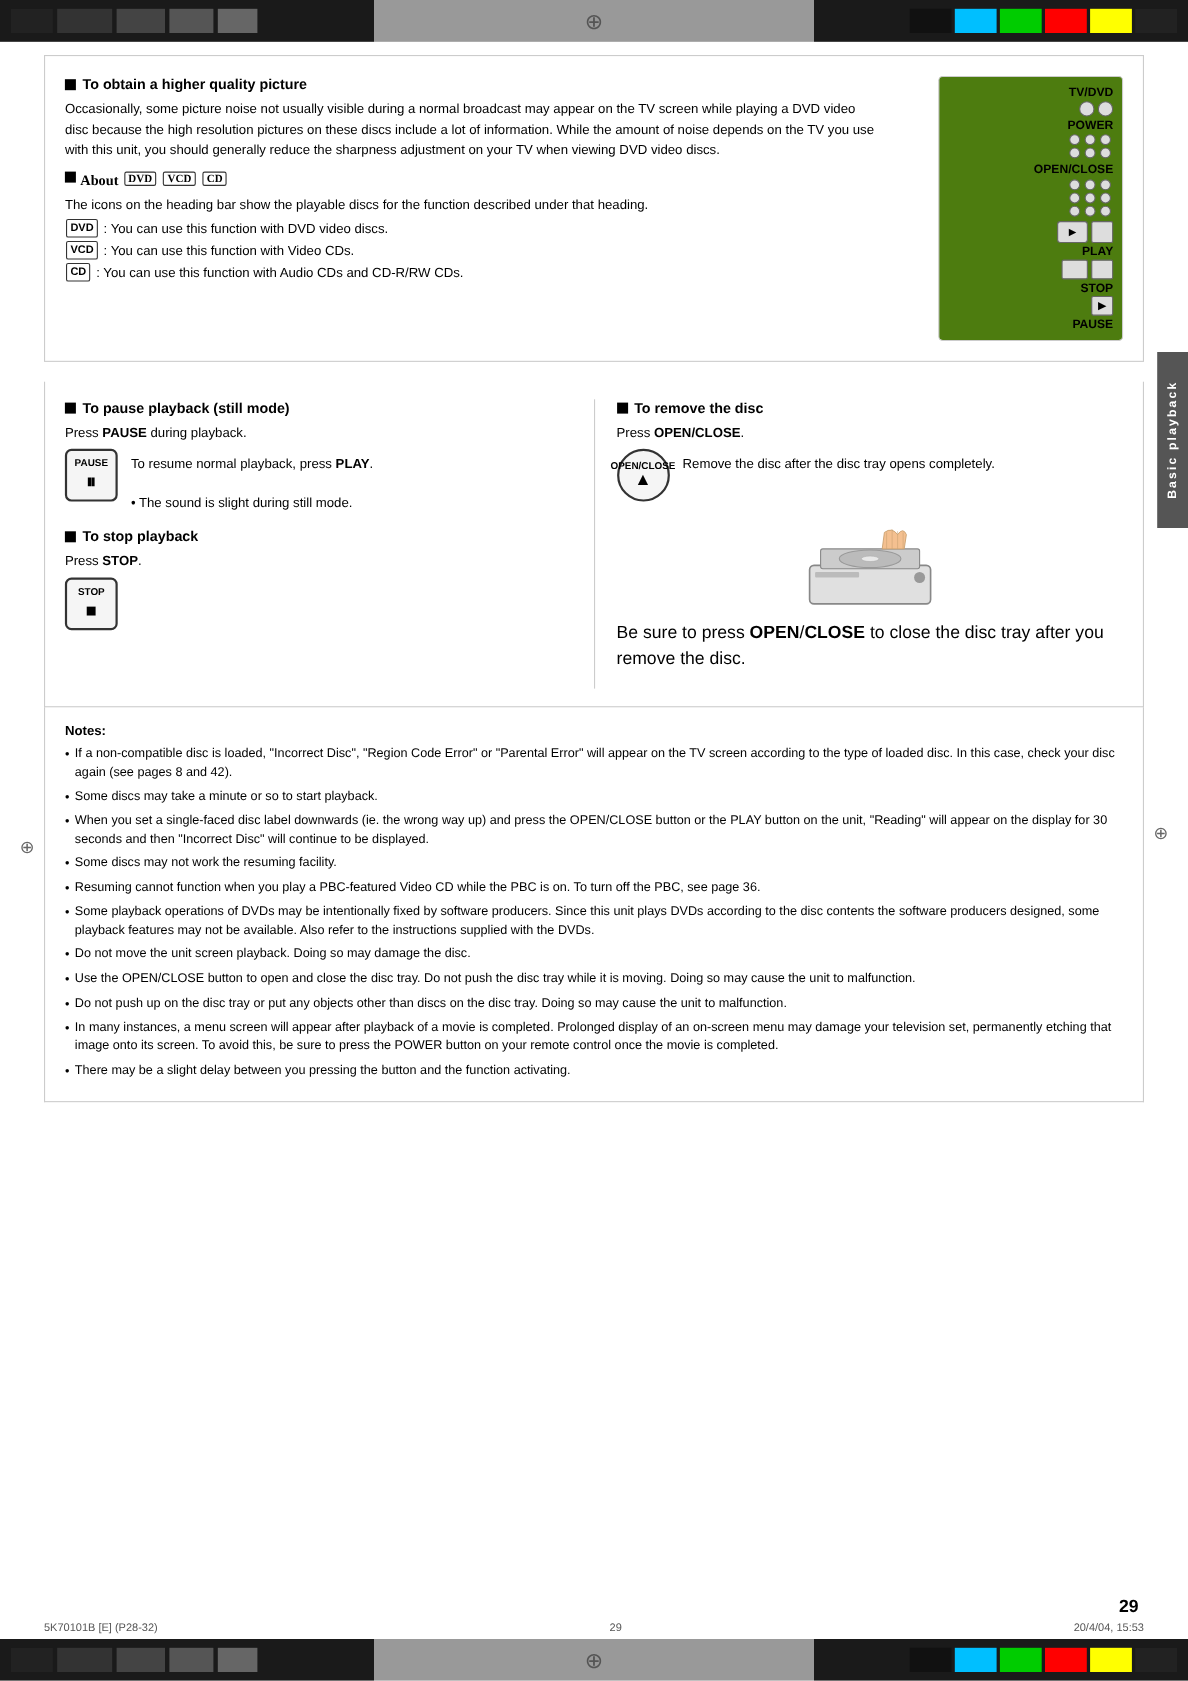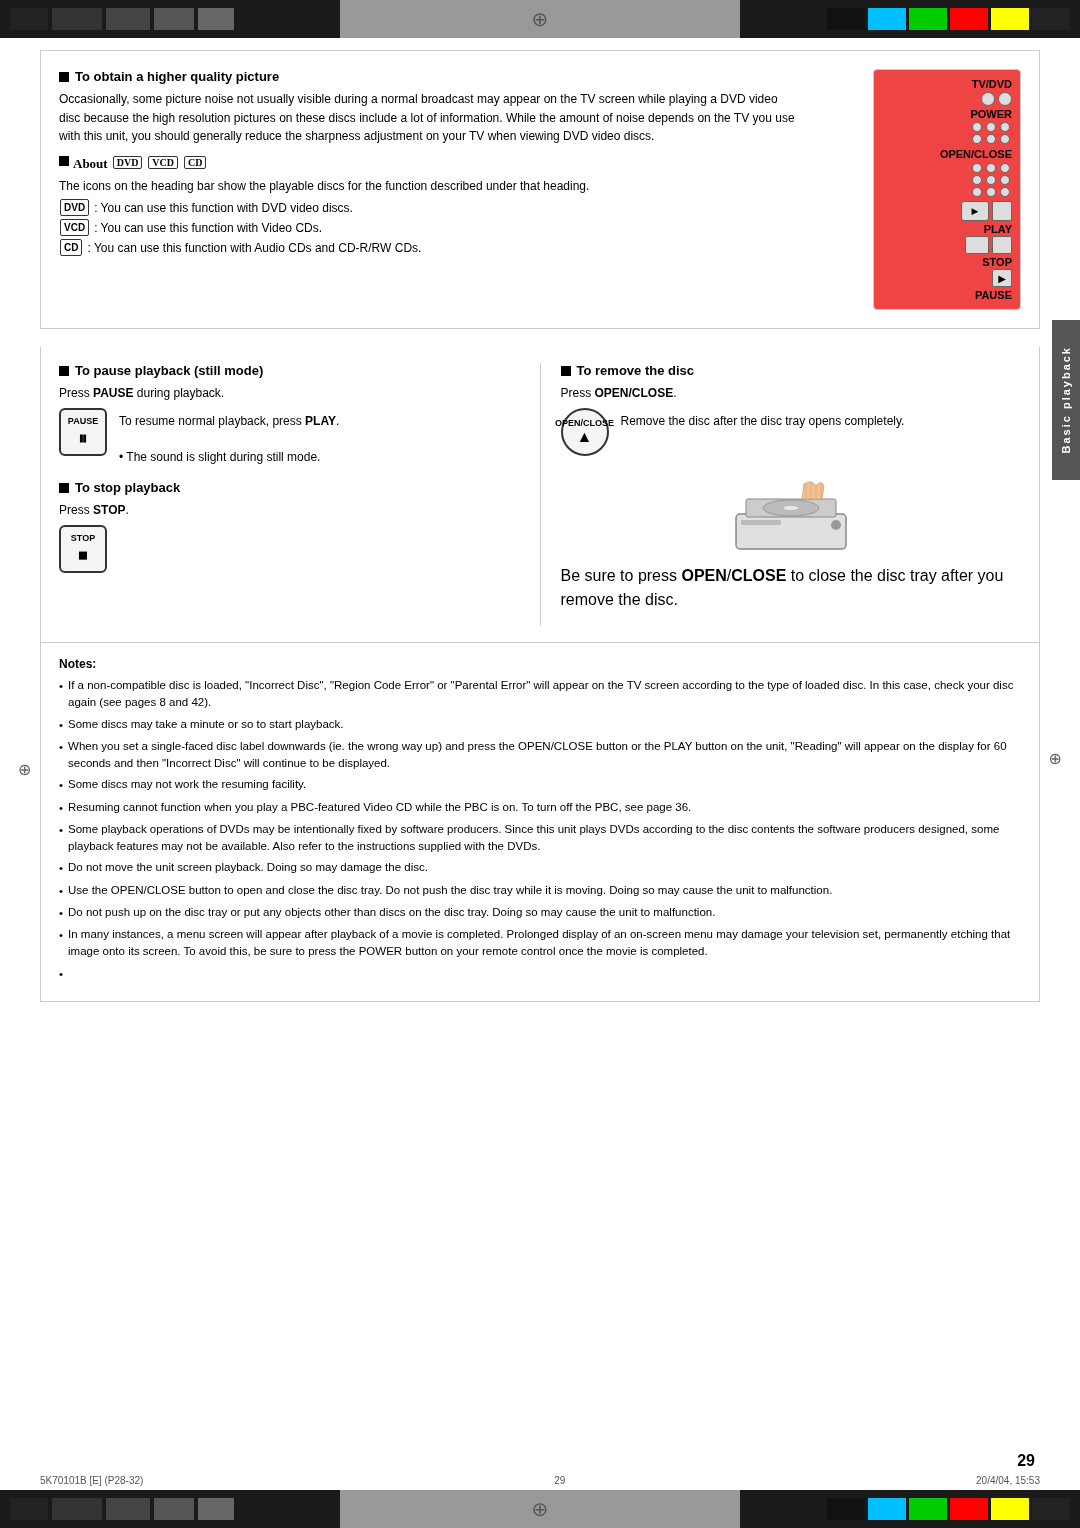--- a/index.html
+++ b/index.html
@@ -150,22 +150,22 @@
       display: flex;
       align-items: flex-start;
       gap: 4px;
       font-size: 12px;
       line-height: 1.5;
       margin-bottom: 2px;
     }
 
     
     .remote-diagram {
-      width: 148px;
-      background: #ef4444;
+      width: 168px;
+      background: #4d7c0f;
       border: 1px solid #ccc;
       border-radius: 4px;
       padding: 8px;
       font-size: 11px;
       position: relative;
     }
     .remote-btn-circle {
       width: 14px;
       height: 14px;
       border-radius: 50%;
@@ -583,21 +583,21 @@
     <div class="note-item">
       <span class="note-bullet">•</span>
       <span>If a non-compatible disc is loaded, "Incorrect Disc", "Region Code Error" or "Parental Error" will appear on the TV screen according to the type of loaded disc. In this case, check your disc again (see pages 8 and 42).</span>
     </div>
     <div class="note-item">
       <span class="note-bullet">•</span>
       <span>Some discs may take a minute or so to start playback.</span>
     </div>
     <div class="note-item">
       <span class="note-bullet">•</span>
-      <span>When you set a single-faced disc label downwards (ie. the wrong way up) and press the OPEN/CLOSE button or the PLAY button on the unit, "Reading" will appear on the display for 60 seconds and then "Incorrect Disc" will continue to be displayed.</span>
+      <span>When you set a single-faced disc label downwards (ie. the wrong way up) and press the OPEN/CLOSE button or the PLAY button on the unit, "Reading" will appear on the display for 30 seconds and then "Incorrect Disc" will continue to be displayed.</span>
     </div>
     <div class="note-item">
       <span class="note-bullet">•</span>
       <span>Some discs may not work the resuming facility.</span>
     </div>
     <div class="note-item">
       <span class="note-bullet">•</span>
       <span>Resuming cannot function when you play a PBC-featured Video CD while the PBC is on. To turn off the PBC, see page 36.</span>
     </div>
     <div class="note-item">
@@ -615,20 +615,21 @@
     <div class="note-item">
       <span class="note-bullet">•</span>
       <span>Do not push up on the disc tray or put any objects other than discs on the disc tray. Doing so may cause the unit to malfunction.</span>
     </div>
     <div class="note-item">
       <span class="note-bullet">•</span>
       <span>In many instances, a menu screen will appear after playback of a movie is completed. Prolonged display of an on-screen menu may damage your television set, permanently etching that image onto its screen. To avoid this, be sure to press the POWER button on your remote control once the movie is completed.</span>
     </div>
     <div class="note-item">
       <span class="note-bullet">•</span>
+      <span>There may be a slight delay between you pressing the button and the function activating.</span>
     </div>
   </div>
 
 </div>
 
 <div class="page-number">29</div>
 
 <div class="footer">
   <span>5K70101B [E] (P28-32)</span>
   <span>29</span>

